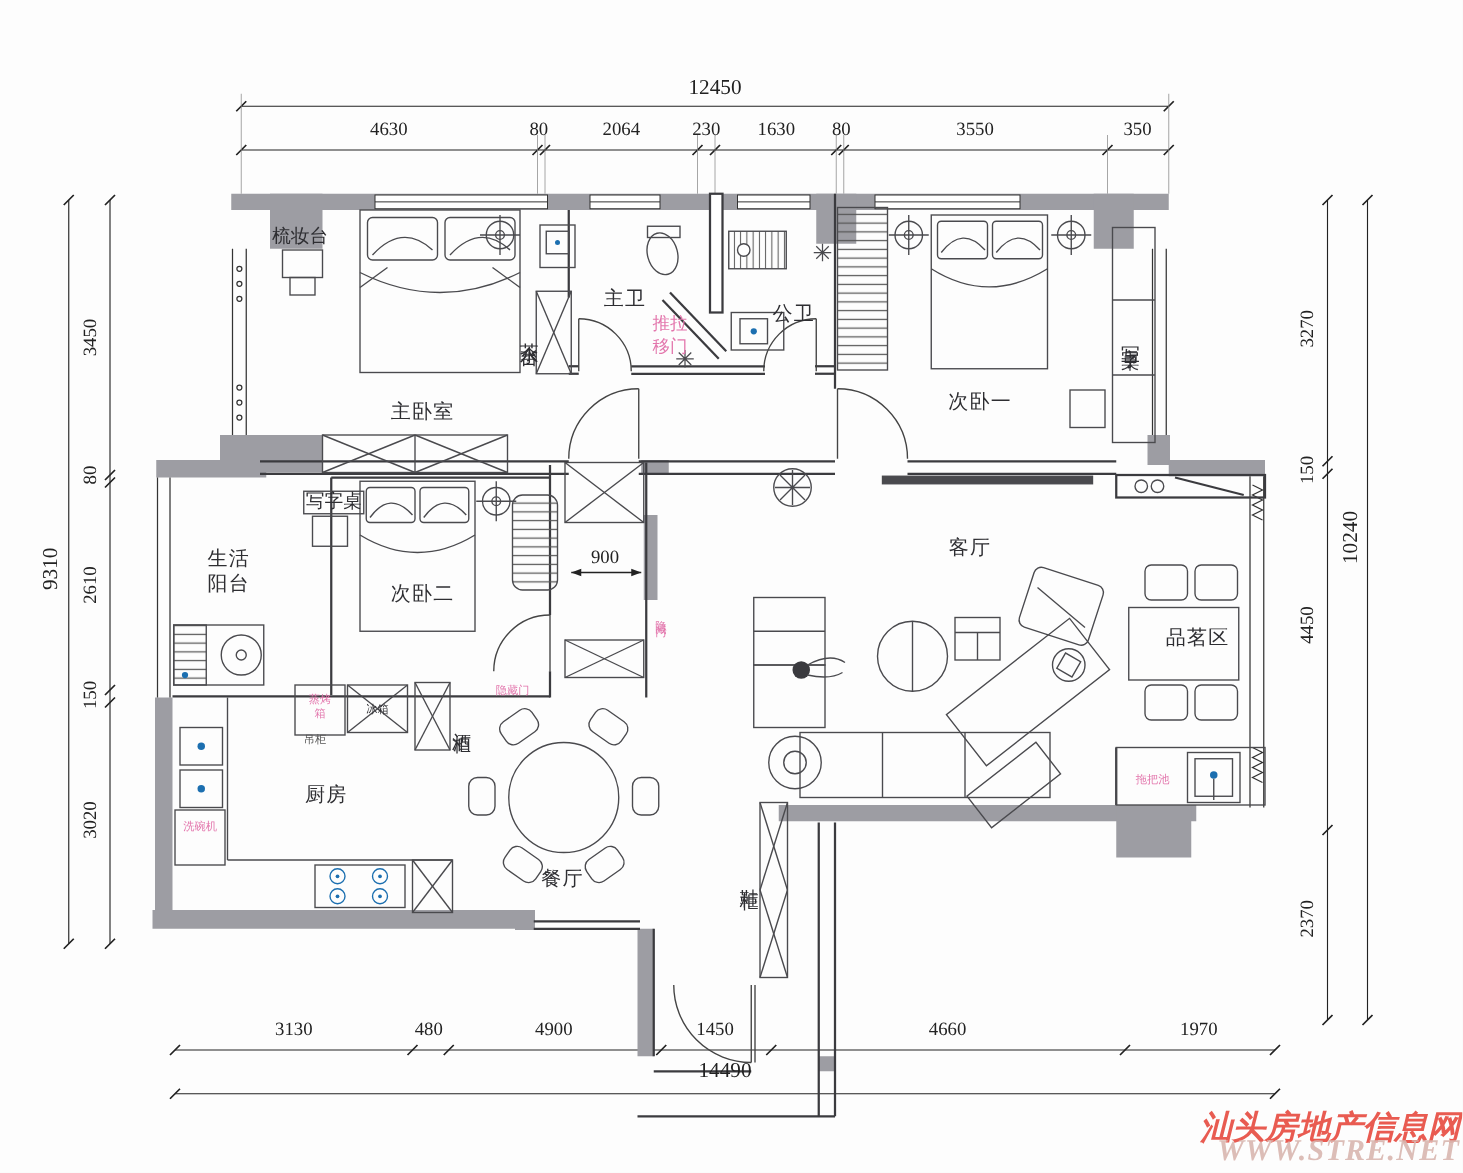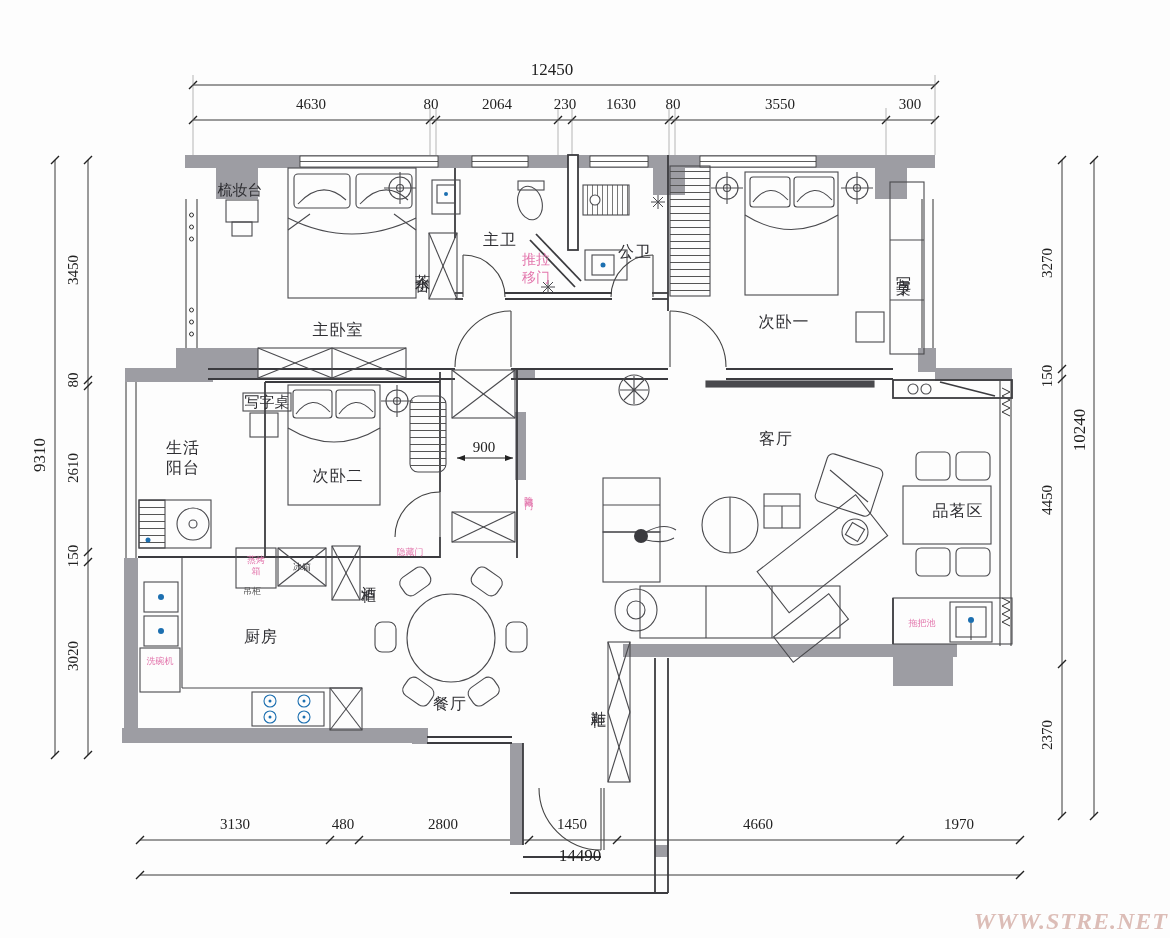--- a/index.html
+++ b/index.html
@@ -420,48 +420,49 @@
 <span class="lbl small v" style="left:368px;top:576px">酒柜</span>
 <span class="lbl small v" style="left:598px;top:701px">鞋柜</span>
 <span class="lbl tiny" style="left:252px;top:592px;color:#555">吊柜</span>
 <span class="lbl tiny pink wrap" style="left:256px;top:566px;width:26px">蒸烤箱</span>
 <span class="lbl tiny pink" style="left:160px;top:662px">洗碗机</span>
 <span class="lbl tiny pink" style="left:922px;top:624px">拖把池</span>
 <span class="lbl tiny pink v" style="left:528px;top:492px">隐藏门</span>
 <span class="lbl tiny pink" style="left:410px;top:553px">隐藏门</span>
 <span class="lbl tiny pink wrap" style="left:536px;top:268px;width:34px;font-size:14px">推拉移门</span>
 
-<span class="lbl dim dimbig" style="left:552px;top:70px">12450</span>
+<span class="lbl dim dimbig" style="left:572px;top:70px">12450</span>
 <span class="lbl dim" style="left:311px;top:104px">4630</span>
 <span class="lbl dim" style="left:431px;top:104px">80</span>
 <span class="lbl dim" style="left:497px;top:104px">2064</span>
 <span class="lbl dim" style="left:565px;top:104px">230</span>
 <span class="lbl dim" style="left:621px;top:104px">1630</span>
 <span class="lbl dim" style="left:673px;top:104px">80</span>
 <span class="lbl dim" style="left:780px;top:104px">3550</span>
-<span class="lbl dim" style="left:910px;top:104px">300</span>
+<span class="lbl dim" style="left:910px;top:104px">350</span>
 
 <span class="lbl dim dimbig rot" style="left:40px;top:455px">9310</span>
 <span class="lbl dim rot" style="left:73px;top:270px">3450</span>
 <span class="lbl dim rot" style="left:73px;top:380px">80</span>
 <span class="lbl dim rot" style="left:73px;top:468px">2610</span>
 <span class="lbl dim rot" style="left:73px;top:556px">150</span>
 <span class="lbl dim rot" style="left:73px;top:656px">3020</span>
 
 <span class="lbl dim dimbig rot" style="left:1080px;top:430px">10240</span>
 <span class="lbl dim rot" style="left:1047px;top:263px">3270</span>
 <span class="lbl dim rot" style="left:1047px;top:376px">150</span>
 <span class="lbl dim rot" style="left:1047px;top:500px">4450</span>
 <span class="lbl dim rot" style="left:1047px;top:735px">2370</span>
 
 <span class="lbl dim dimbig" style="left:580px;top:856px">14490</span>
 <span class="lbl dim" style="left:235px;top:824px">3130</span>
 <span class="lbl dim" style="left:343px;top:824px">480</span>
-<span class="lbl dim" style="left:443px;top:824px">2800</span>
+<span class="lbl dim" style="left:443px;top:824px">4900</span>
 <span class="lbl dim" style="left:572px;top:824px">1450</span>
 <span class="lbl dim" style="left:758px;top:824px">4660</span>
 <span class="lbl dim" style="left:959px;top:824px">1970</span>
 
 <span class="lbl dim" style="left:484px;top:447px;font-size:15px">900</span>
 
+<span class="wm1">汕头房地产信息网</span>
 <span class="wm2">WWW.STRE.NET</span>
 
 </div>
 
 </body></html>

